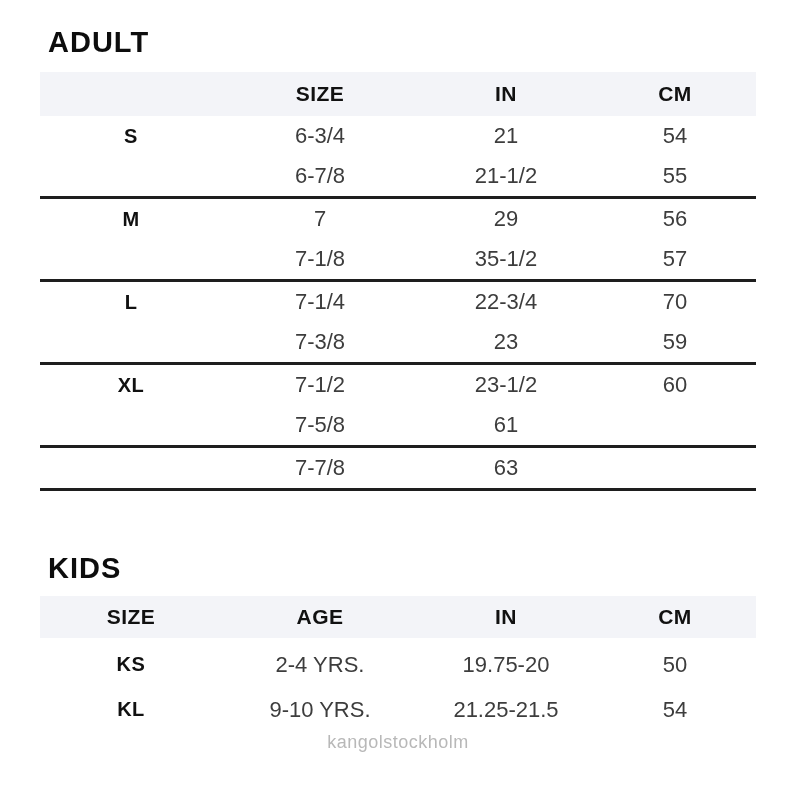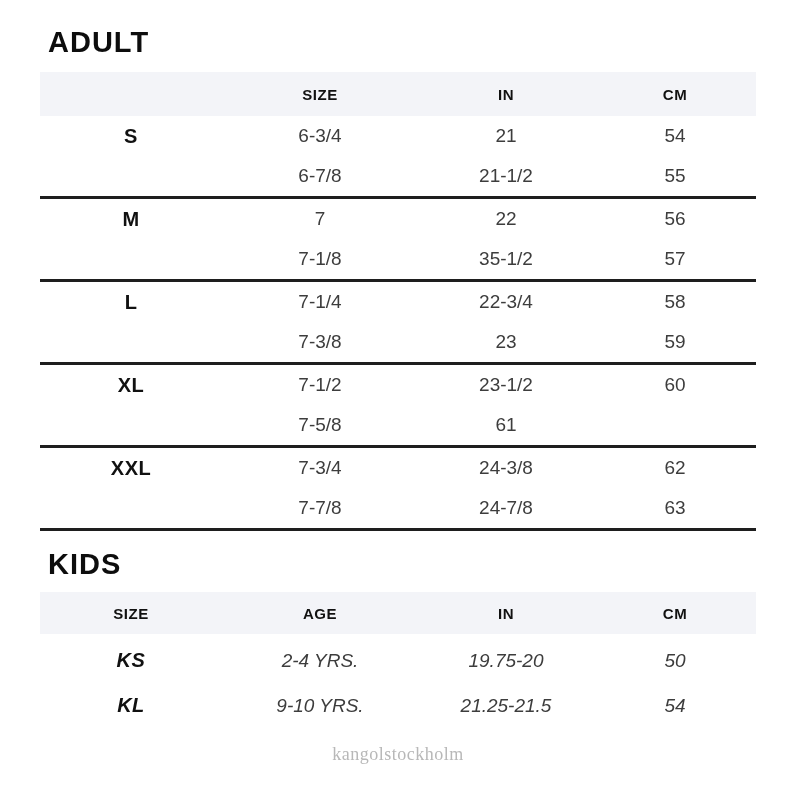--- a/index.html
+++ b/index.html
@@ -18,66 +18,65 @@
     position: relative;
   }
   .section-title {
     font-size: 29px;
     font-weight: 800;
     letter-spacing: 1px;
     color: #0d0d0d;
     line-height: 1;
   }
   .adult-title { padding: 28px 0 15px 8px; }
-  .kids-title  { padding: 19px 0 13px 8px; }
+  .kids-title  { padding: 19px 0 13px 8px; margin-top: 44px; }
 
   .table { width: 716px; }
   .thead {
     display: grid;
     grid-template-columns: 182px 196px 176px 162px;
     align-items: center;
     background: #f3f4f8;
   }
   .adult-table .thead { height: 44px; }
   .kids-table  .thead { height: 42px; }
   .th {
     text-align: center;
-    font-size: 15px;
+    font-size: 21px;
     font-weight: 700;
     letter-spacing: 0.5px;
     color: #111111;
   }
   .trow {
     display: grid;
     grid-template-columns: 182px 196px 176px 162px;
     align-items: center;
     height: 40px;
   }
   .kids-table .trow { height: 45px; }
-  .kids-table .tbody { padding-top: 4px; font-style: italic; }
+  .kids-table .tbody { padding-top: 4px; }
   .tgroup { border-bottom: 3px solid #1e1e1e; }
   .td {
     text-align: center;
-    font-size: 19px;
+    font-size: 22px;
     font-weight: 400;
     color: #3d3d3d;
   }
   .td.size-label {
     font-size: 20px;
     font-weight: 700;
     letter-spacing: 0.5px;
     color: #111111;
   }
   .watermark {
-    margin-top: 16px;
+    margin-top: 0;
     text-align: center;
     font-size: 18px;
     color: #b8b8b8;
     letter-spacing: 0.5px;
-    font-family: Liberation Serif, serif;
   }
 </style>
 </head>
 <body>
 
 <div class="page">
 
   <section>
     <h2 class="section-title adult-title">ADULT</h2>
 
@@ -103,37 +102,37 @@
             <div class="td">6-7/8</div>
             <div class="td">21-1/2</div>
             <div class="td">55</div>
           </div>
         </div>
 
         <div class="tgroup">
           <div class="trow">
             <div class="td size-label">M</div>
             <div class="td">7</div>
-            <div class="td">22</div>
+            <div class="td">29</div>
             <div class="td">56</div>
           </div>
           <div class="trow">
             <div class="td size-label"></div>
             <div class="td">7-1/8</div>
             <div class="td">35-1/2</div>
             <div class="td">57</div>
           </div>
         </div>
 
         <div class="tgroup">
           <div class="trow">
             <div class="td size-label">L</div>
             <div class="td">7-1/4</div>
             <div class="td">22-3/4</div>
-            <div class="td">58</div>
+            <div class="td">70</div>
           </div>
           <div class="trow">
             <div class="td size-label"></div>
             <div class="td">7-3/8</div>
             <div class="td">23</div>
             <div class="td">59</div>
           </div>
         </div>
 
         <div class="tgroup">
@@ -145,29 +144,22 @@
           </div>
           <div class="trow">
             <div class="td size-label"></div>
             <div class="td">7-5/8</div>
             <div class="td">61</div>
           </div>
         </div>
 
         <div class="tgroup">
           <div class="trow">
-            <div class="td size-label">XXL</div>
-            <div class="td">7-3/4</div>
-            <div class="td">24-3/8</div>
-            <div class="td">62</div>
-          </div>
-          <div class="trow">
             <div class="td size-label"></div>
             <div class="td">7-7/8</div>
-            <div class="td">24-7/8</div>
             <div class="td">63</div>
           </div>
         </div>
 
       </div>
     </div>
   </section>
 
   <section>
     <h2 class="section-title kids-title">KIDS</h2>

